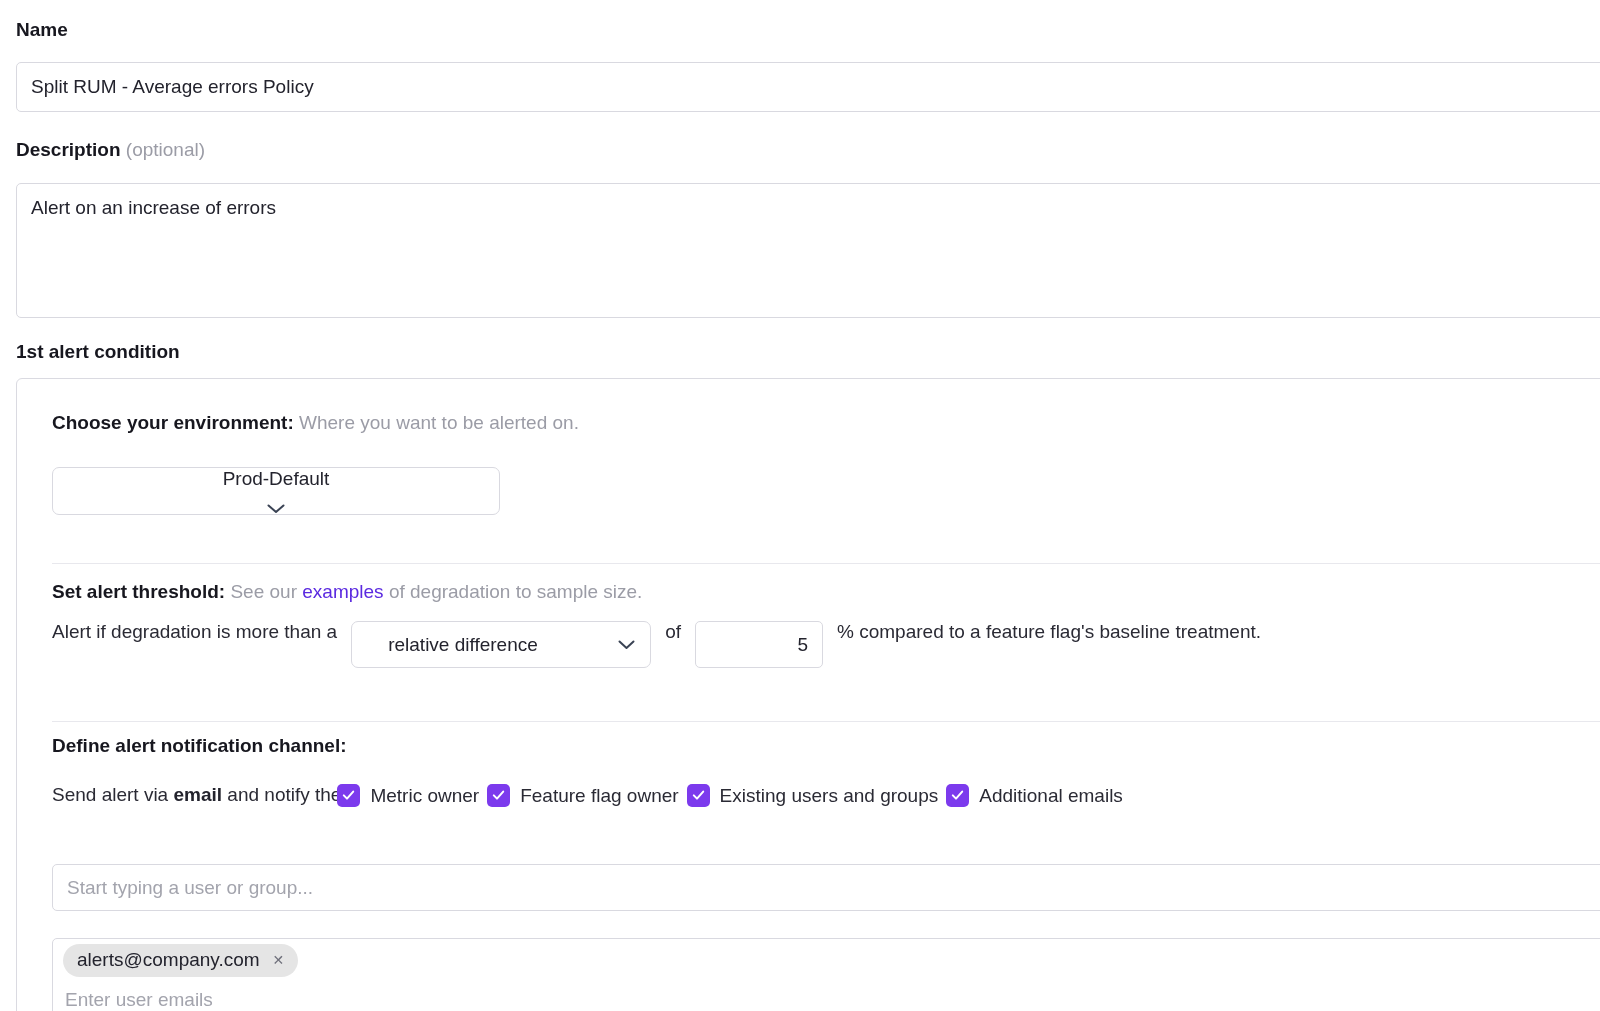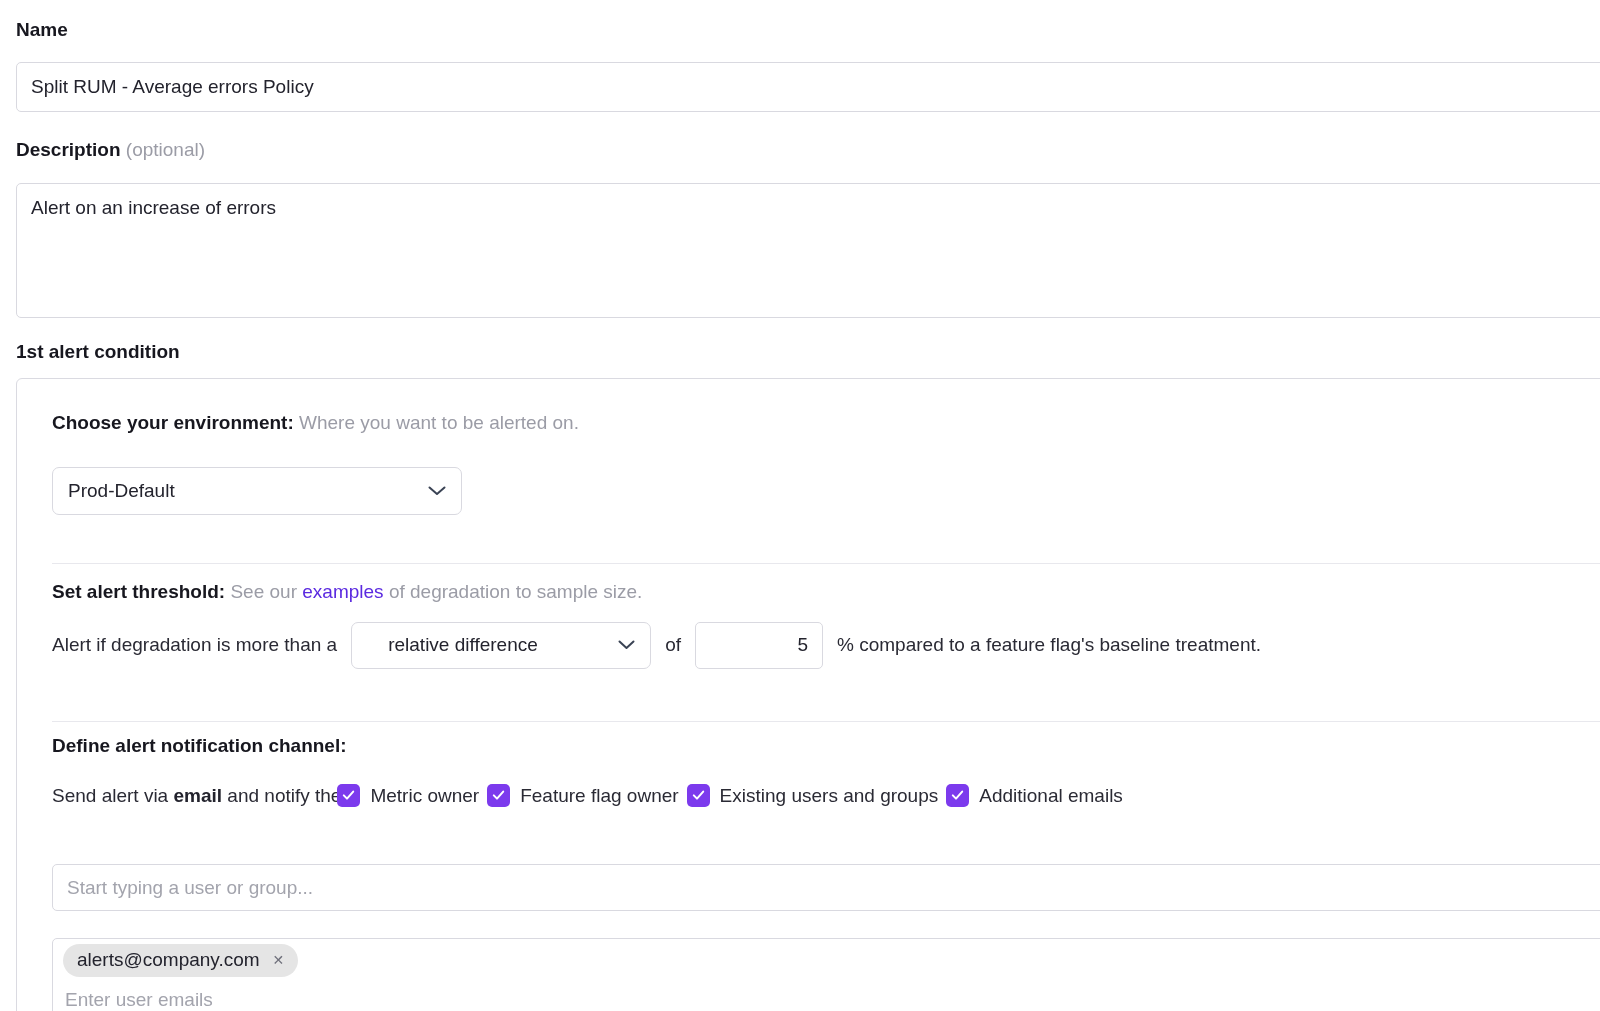--- a/index.html
+++ b/index.html
@@ -23,21 +23,21 @@
   ::placeholder{color:#a3a4ad;opacity:1;}
   .card{
     border:1px solid #dadae1;border-radius:6px;background:#fff;box-sizing:border-box;
   }
   .sel{
     display:flex;align-items:center;justify-content:space-between;
     border:1px solid #d9d9e0;border-radius:7px;background:#fff;
     padding:0 15px;box-sizing:border-box;cursor:pointer;color:#23232d;
   }
   .divider{height:1px;background:#e8e8ed;}
-  .row{display:flex;align-items:center;}
+  .row{display:flex;align-items:flex-start;}
   .thr-row{gap:14px;white-space:nowrap;}
   .num{
     width:128px;height:47px;text-align:right;font:inherit;color:#23232d;
     border:1px solid #d9d9e0;border-radius:5px;outline:none;box-sizing:border-box;
     padding:0 14px;background:#fff;
   }
   .notify-row{gap:41px;white-space:nowrap;}
   .cb-item{display:inline-flex;align-items:center;gap:10px;cursor:pointer;}
   .cb{
     width:23px;height:23px;border-radius:5px;background:var(--accent,#7c3aed);
@@ -71,21 +71,21 @@
   <textarea class="abs txt" style="left: 16px; top: 183px; width: 1610px; height: 135px;">Alert on an increase of errors</textarea>
 
   <div class="abs field-label" style="left:16px;top:341px;">1st alert condition</div>
 
   <div class="abs card" style="left:16px;top:378px;width:1610px;height:700px;">
 
     <div class="abs" style="left:35px;top:33px;">
       <span class="b">Choose your environment:</span>
       <span class="hint">Where you want to be alerted on.</span>
     </div>
-    <div class="abs sel" style="left:35px;top:88px;width:410px;height:48px;">
+    <div class="abs sel" style="left:35px;top:88px;width:448px;height:48px;flex-direction:column;">
       <span>Prod-Default</span>
       <span>
         <svg width="18" height="10" viewBox="0 0 18 10">
             <polyline points="1.5,1.5 9,8 16.5,1.5" fill="none" stroke="#3a4354" stroke-width="2" stroke-linecap="round" stroke-linejoin="round"></polyline>
           </svg>
       </span>
     </div>
 
     <div class="abs divider" style="left:35px;right:0;top:184px;"></div>
 

